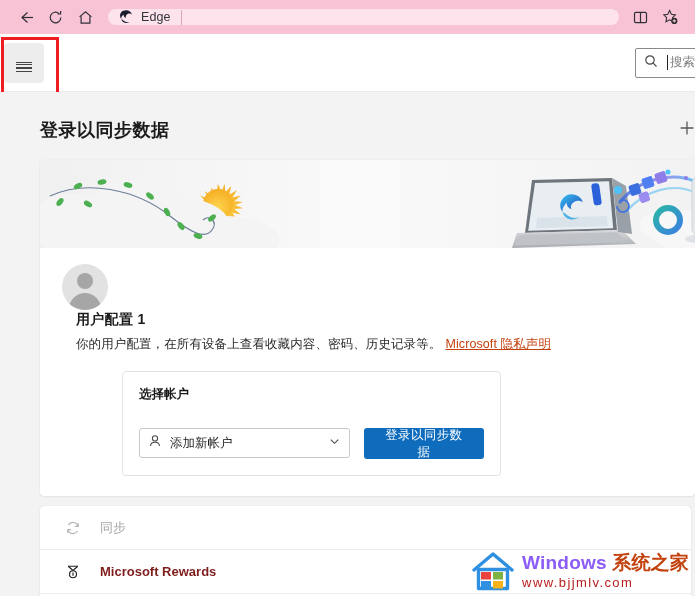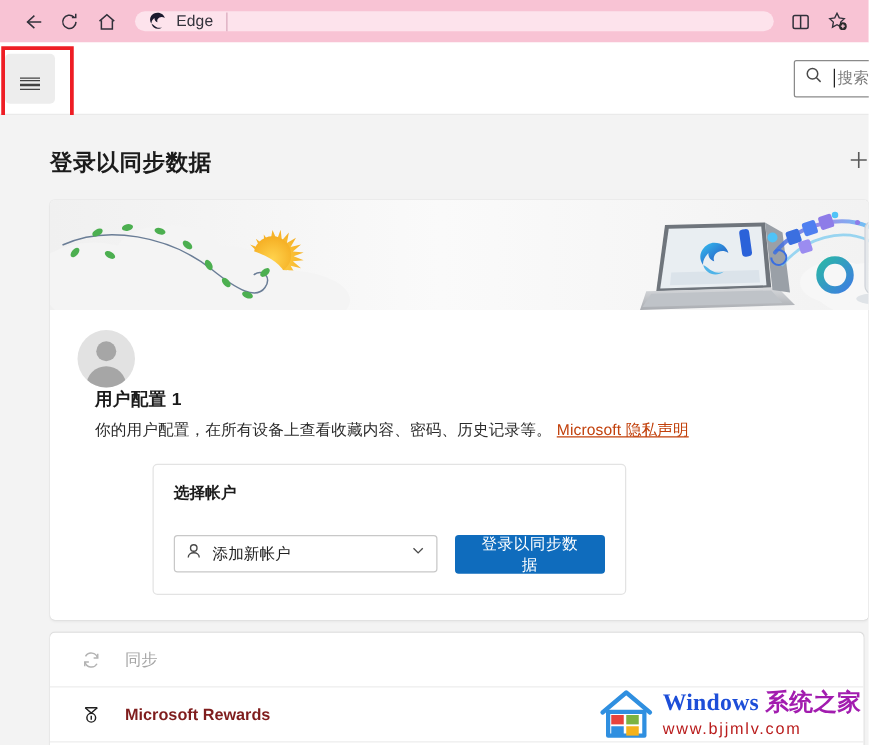--- a/index.html
+++ b/index.html
@@ -343,22 +343,22 @@
   .watermark {
     position: absolute;
     right: 6px;
     bottom: 4px;
     display: flex;
     align-items: center;
   }
   .wm-logo { width: 46px; height: 42px; flex: 0 0 auto; }
   .wm-text { margin-left: 6px; line-height: 1; }
   .wm-title { font-size: 19px; font-weight: 700; letter-spacing: .2px; }
-  .wm-title .wm-en { color: #1d4ed8; font-family: Liberation Serif, serif; }
-  .wm-title .wm-cn { color: #a21caf; }
+  .wm-title .wm-en { color: #8b5cf6; }
+  .wm-title .wm-cn { color: #c2410c; }
   .wm-url {
     font-size: 13px;
     color: #b91c1c;
     letter-spacing: 1.4px;
     margin-top: 4px;
   }
 </style>
 </head>
 <body>
 

